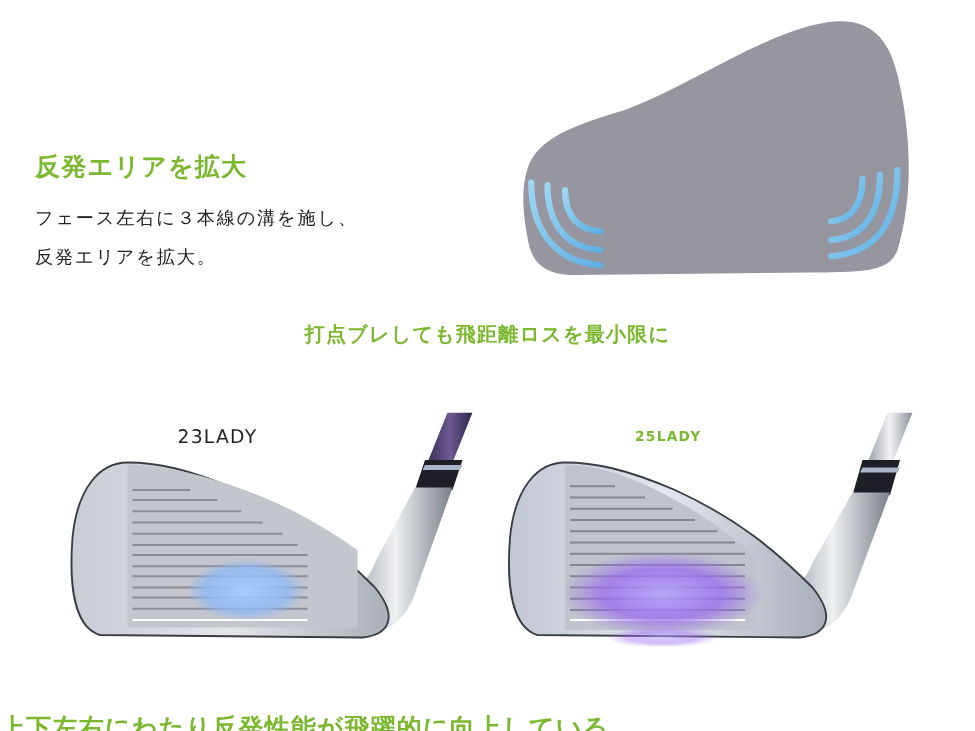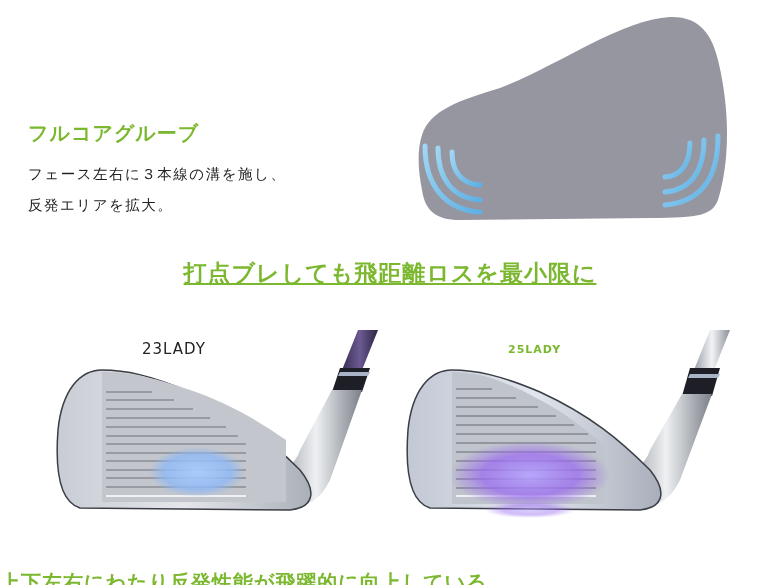--- a/index.html
+++ b/index.html
@@ -4,30 +4,30 @@
   <style>
     html, body { margin:0; padding:0; background:#ffffff; }
     body { width:780px; height:585px; position:relative; overflow:hidden;
            font-family:"DejaVu Sans", "Liberation Sans", sans-serif; }
     .abs { position:absolute; }
     .green { color:#7cb82f; font-weight:bold; }
     #feature-title { left:28px; top:120px; font-size:20px; letter-spacing:1px; }
     .desc { left:28px; font-size:14.5px; color:#222; letter-spacing:1.5px;text-align:right; }
     #desc-1 { top:165px; }
     #desc-2 { top:196px; }
-    #headline { left:0; width:780px; top:258px; text-align:center; font-size:23px; letter-spacing:1px;text-decoration:underline; }
+    #headline { left:0; width:780px; top:258px; text-align:center; font-size:16px; letter-spacing:1px; }
     #label-23 { left:142px; top:340px; font-size:15px; color:#222; letter-spacing:1px; }
     #label-25 { left:508px; top:343px; font-size:11px; letter-spacing:1px; }
     #footer { left:0; width:780px; top:541px; font-size:20px; letter-spacing:1px;margin-top:28px; }
     svg { position:absolute; }
   </style>
 </head>
 <body>
 
-<div id="feature-title" class="abs green">フルコアグルーブ</div>
+<div id="feature-title" class="abs green">反発エリアを拡大</div>
 <div id="desc-1" class="abs desc">フェース左右に３本線の溝を施し、</div>
 <div id="desc-2" class="abs desc">反発エリアを拡大。</div>
 
 <svg style="left:400px;top:0;" width="380" height="240" viewBox="0 0 380 240">
   <defs>
     <linearGradient id="grooveGrad" x1="0" y1="0" x2="1" y2="1">
       <stop offset="0" stop-color="#9fd6f3"></stop>
       <stop offset="1" stop-color="#5fb0e4"></stop>
     </linearGradient>
   </defs>

